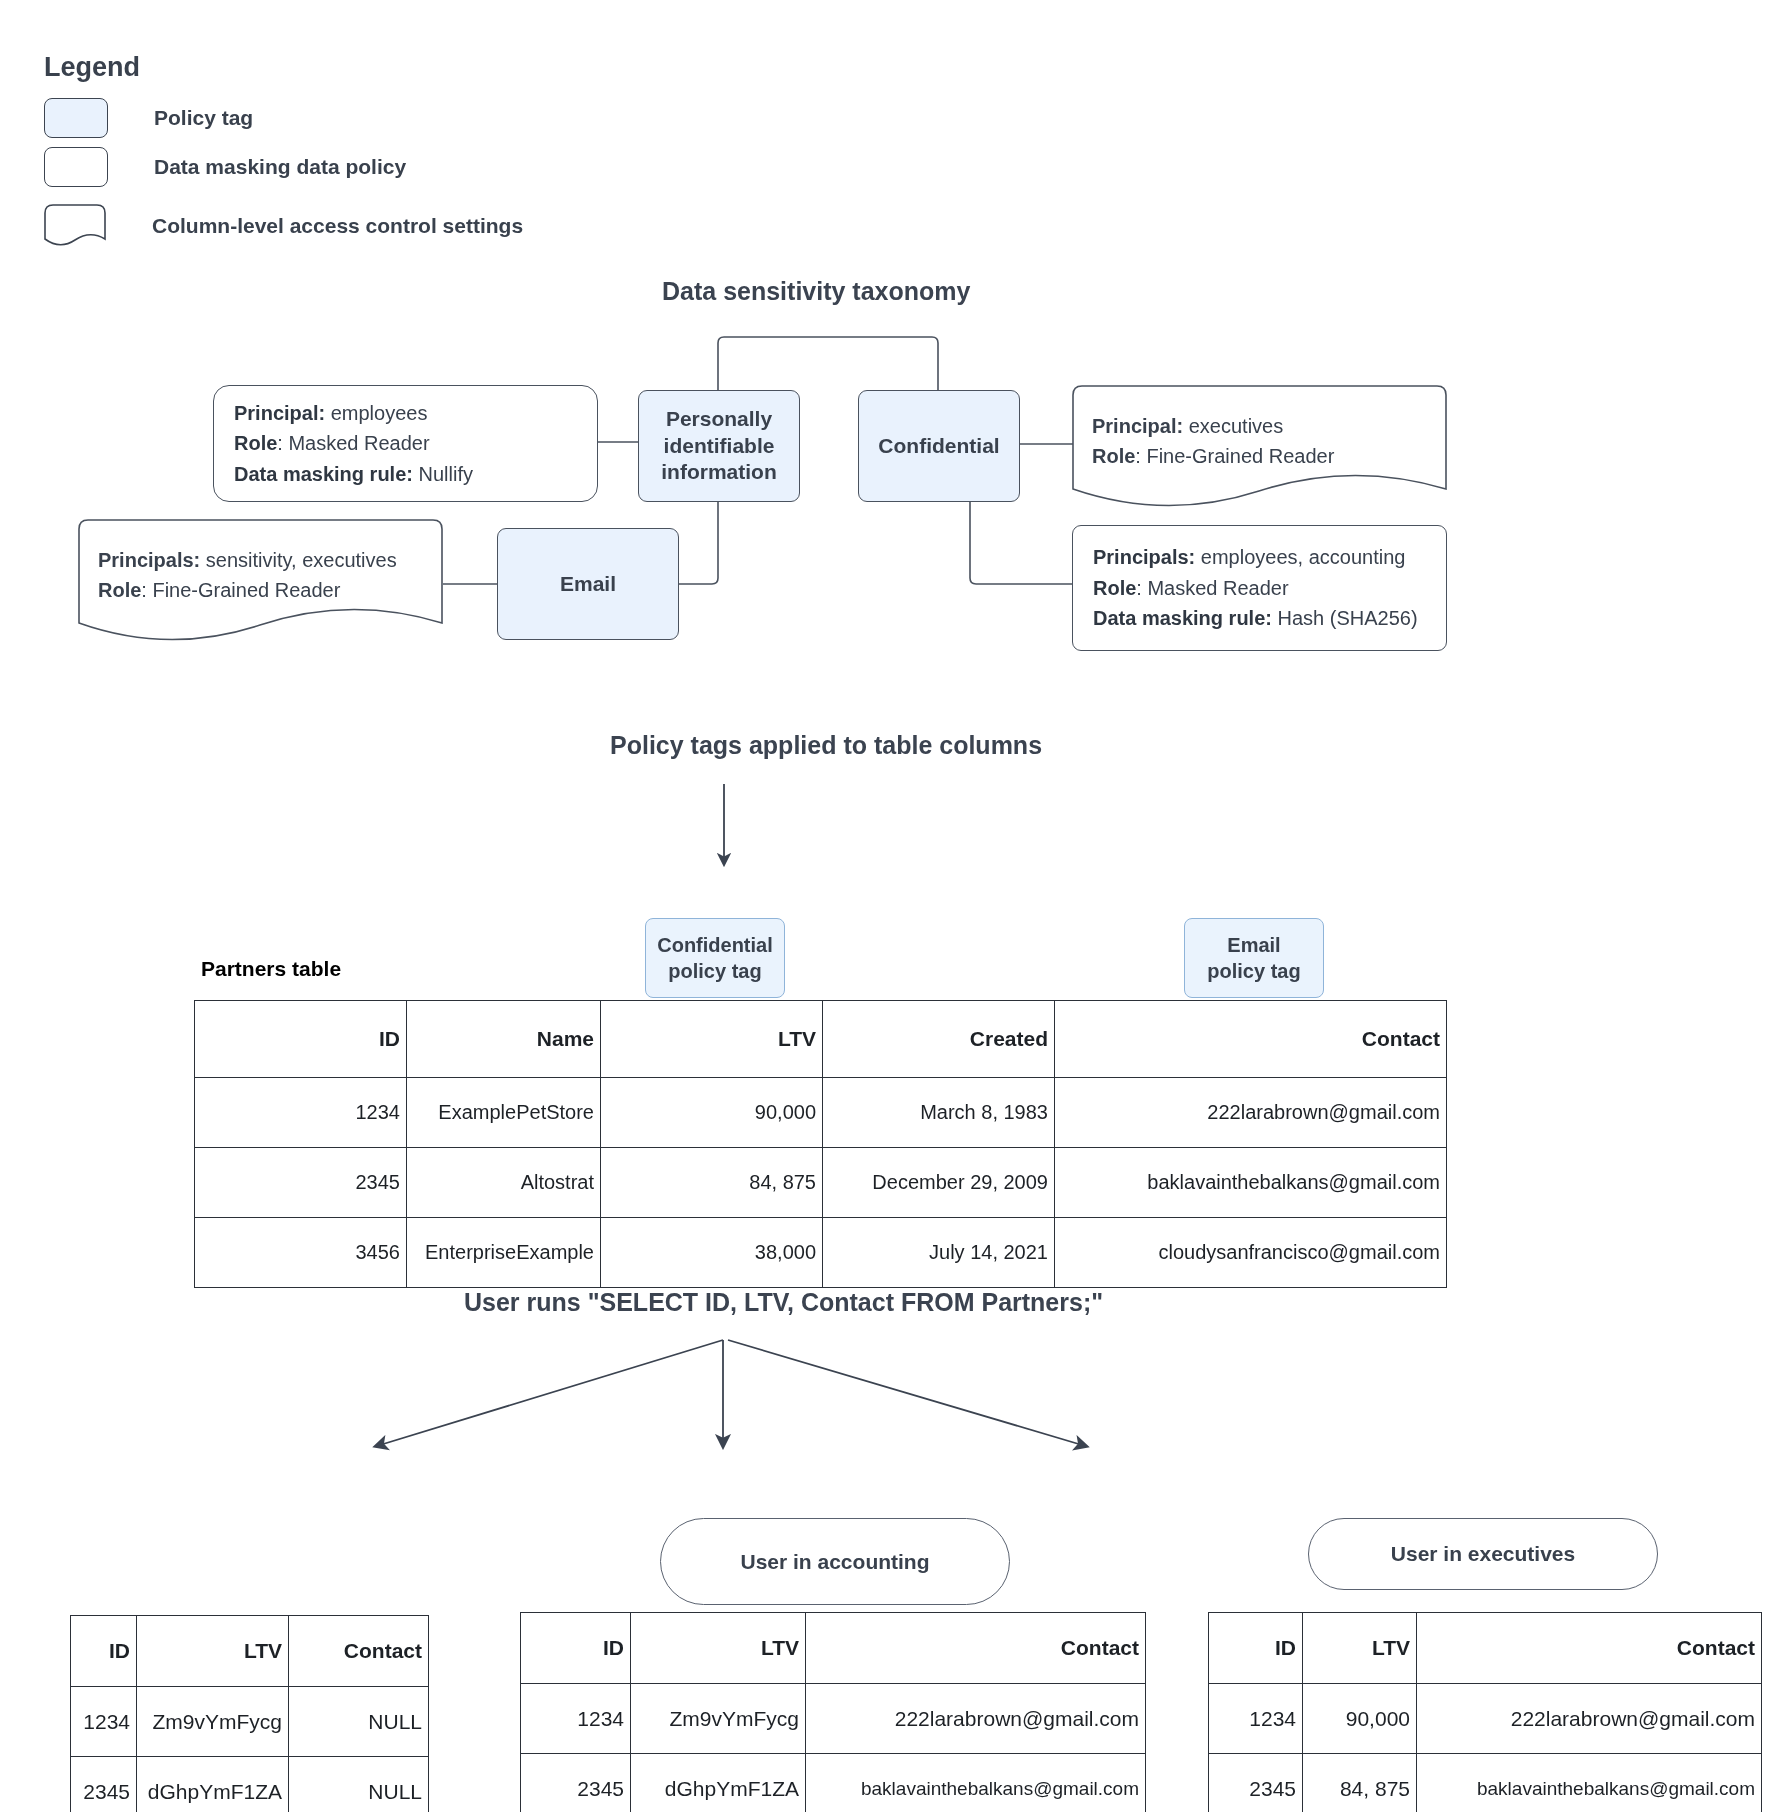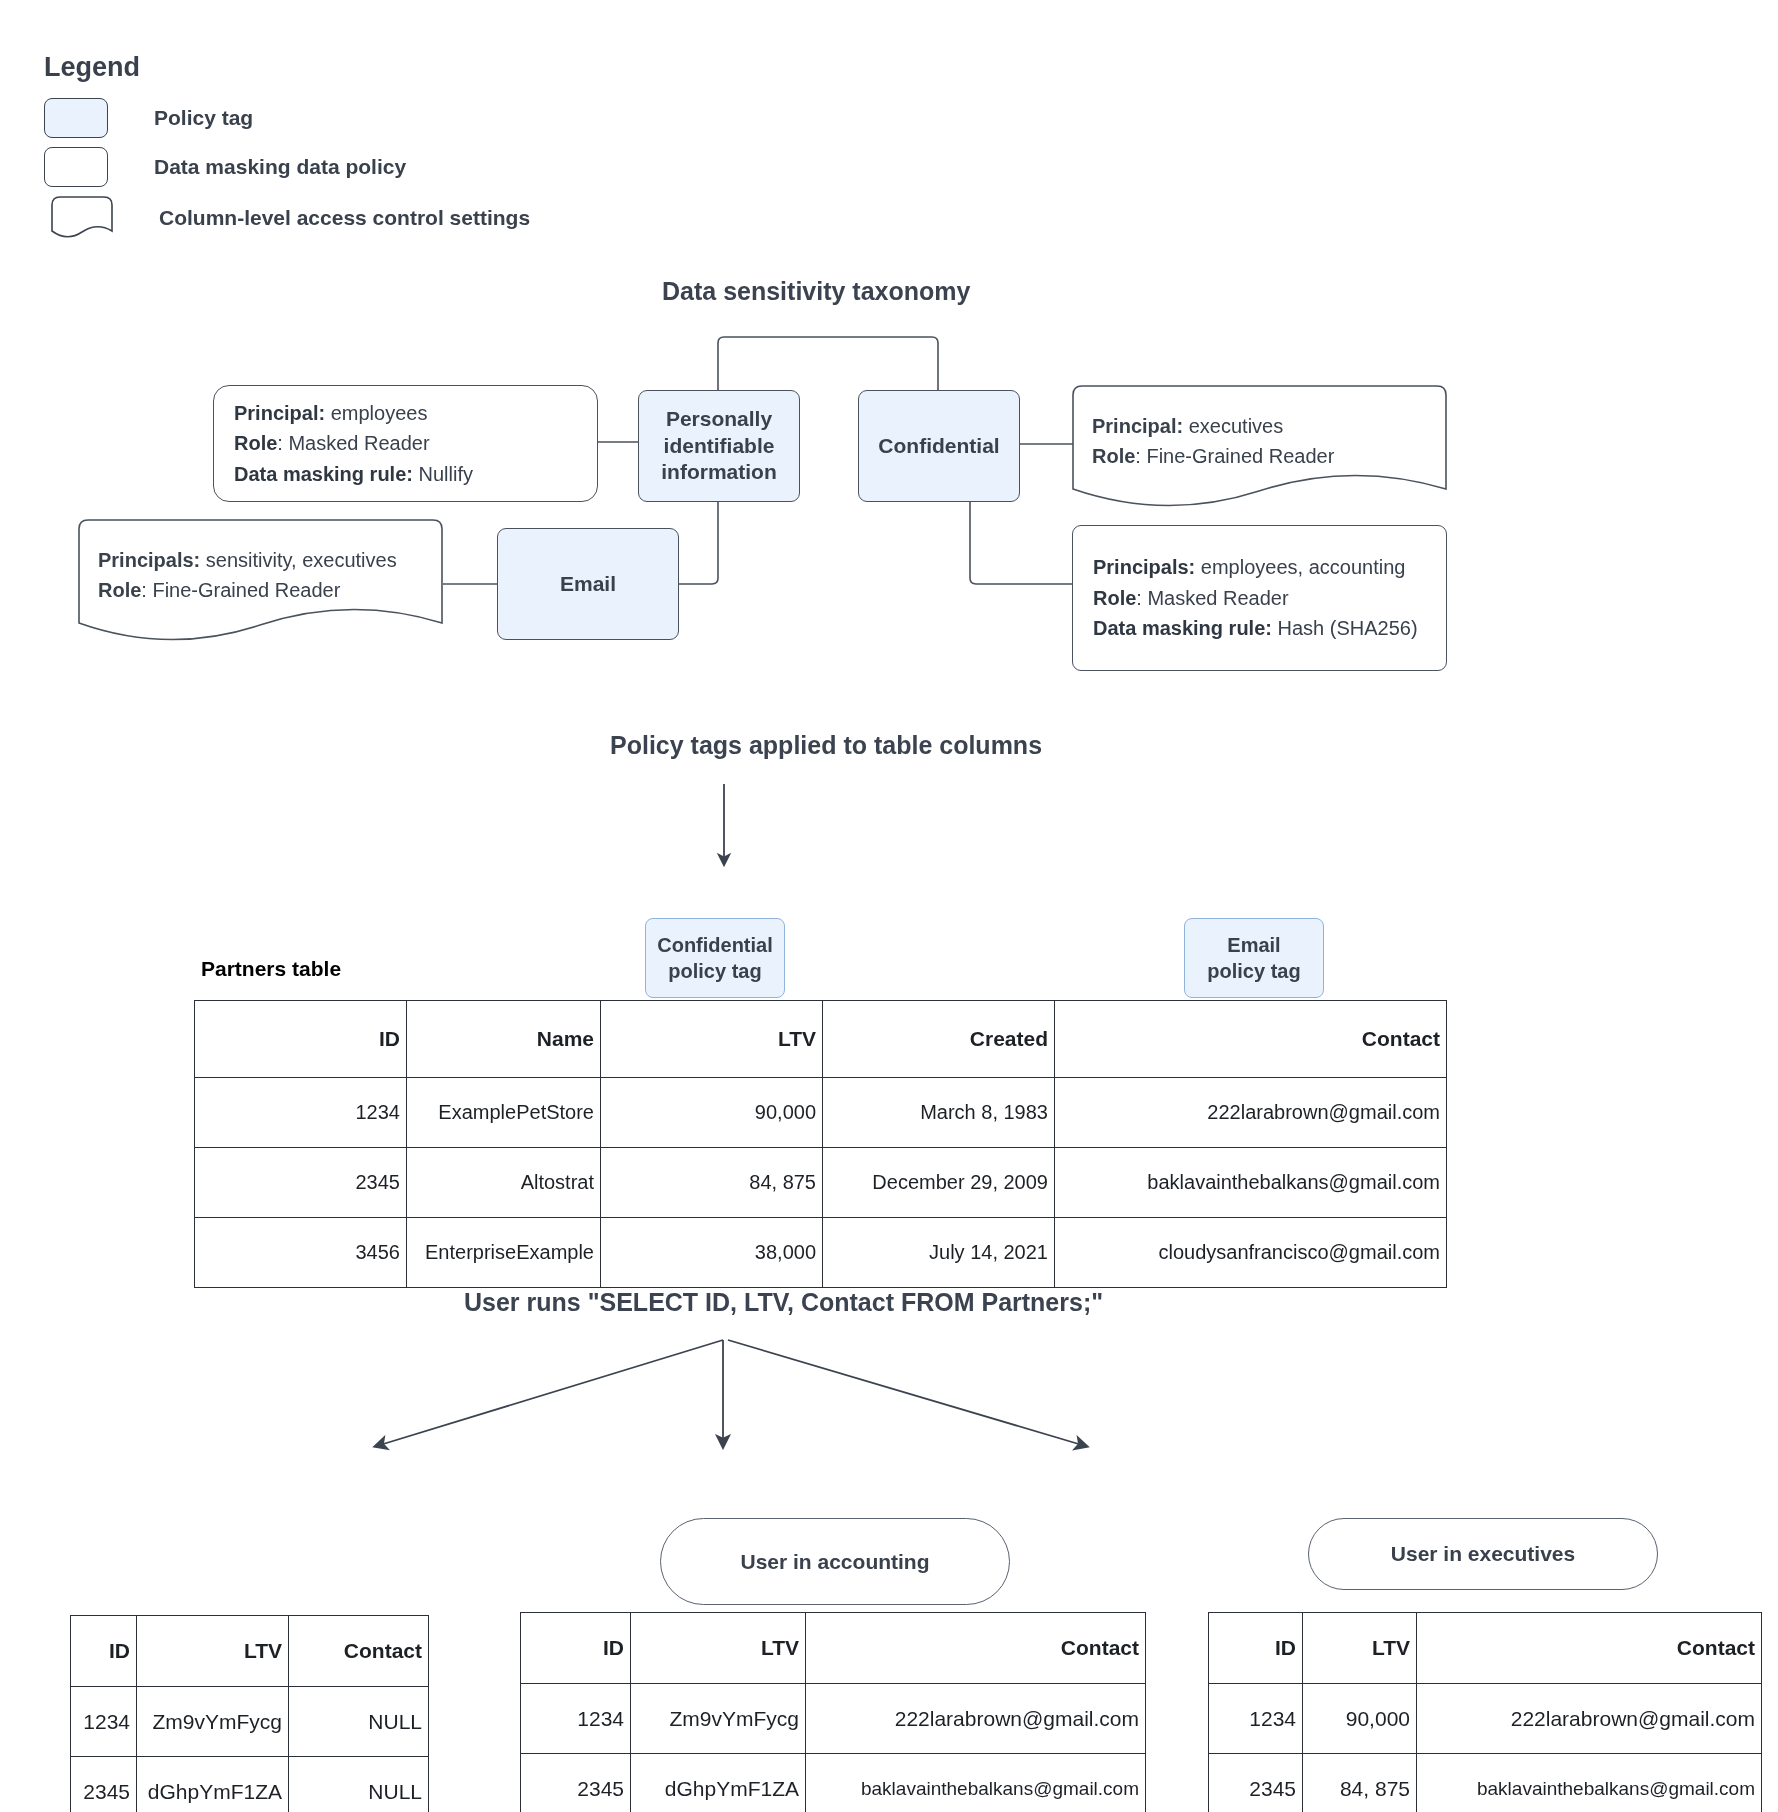--- a/index.html
+++ b/index.html
@@ -107,21 +107,21 @@
   <div class="abs legend-row" style="left:44px;top:98px;">
     <div class="legend-swatch tag"></div>
     <div class="legend-label">Policy tag</div>
   </div>
 
   <div class="abs legend-row" style="left:44px;top:147px;">
     <div class="legend-swatch"></div>
     <div class="legend-label">Data masking data policy</div>
   </div>
 
-  <div class="abs legend-row" style="left:44px;top:196px;margin-left:7px;">
+  <div class="abs legend-row" style="left:44px;top:204px;">
     <svg class="wavy-swatch" viewBox="0 0 62 44">
       <path d="M1,9 Q1,1 9,1 L53,1 Q61,1 61,9 L61,35
                Q46,26 31,36 Q16,46 1,35 Z" fill="#ffffff" stroke="#3c4450" stroke-width="1.6"></path>
     </svg>
     <div class="legend-label">Column-level access control settings</div>
   </div>
 
   <div class="abs heading" style="left:662px;top:277px;">Data sensitivity taxonomy</div>
 
   <svg class="abs" style="left:0;top:0;width:1778px;height:700px;">
@@ -190,21 +190,21 @@
       <div>
         <b>Principal:</b>
         <span>executives</span>
       </div>
       <div>
         <b>Role</b><span>: Fine-Grained Reader</span>
       </div>
     </div>
   </div>
 
-  <div class="abs panel" style="left:1072px;top:525px;width:375px;height:146px;">
+  <div class="abs panel" style="left:1072px;top:525px;width:375px;height:126px;">
     <div>
       <b>Principals:</b>
       <span>employees, accounting</span>
     </div>
     <div>
       <b>Role</b><span>: Masked Reader</span>
     </div>
     <div>
       <b>Data masking rule:</b>
       <span>Hash (SHA256)</span>

